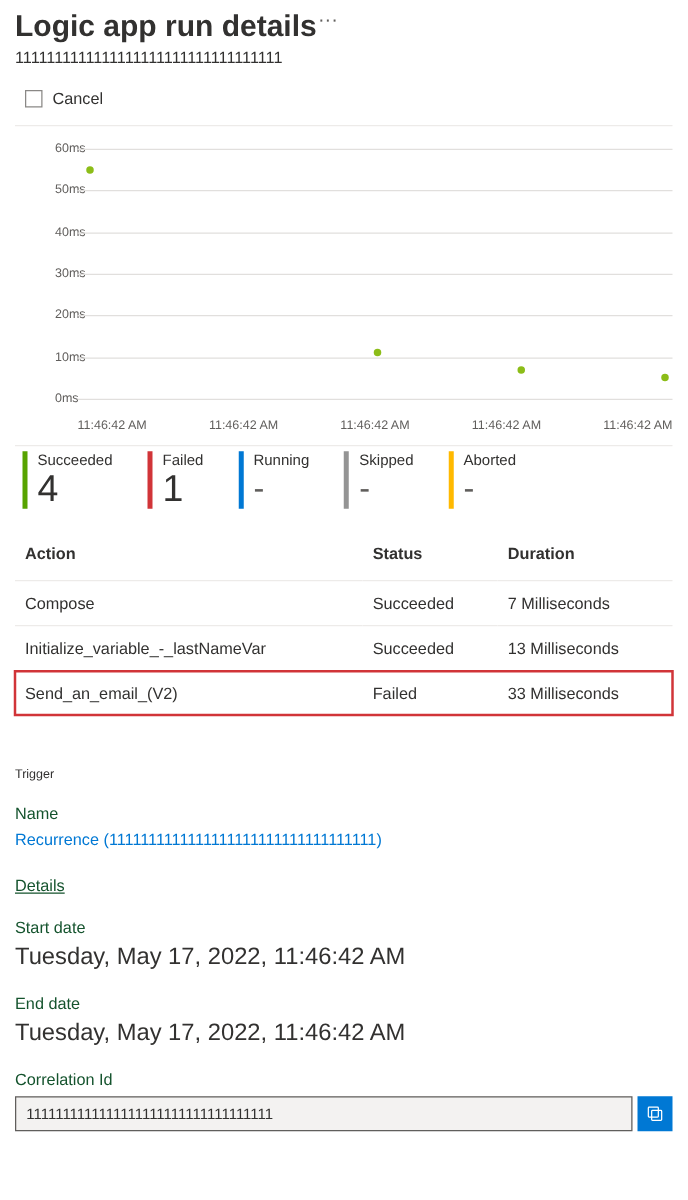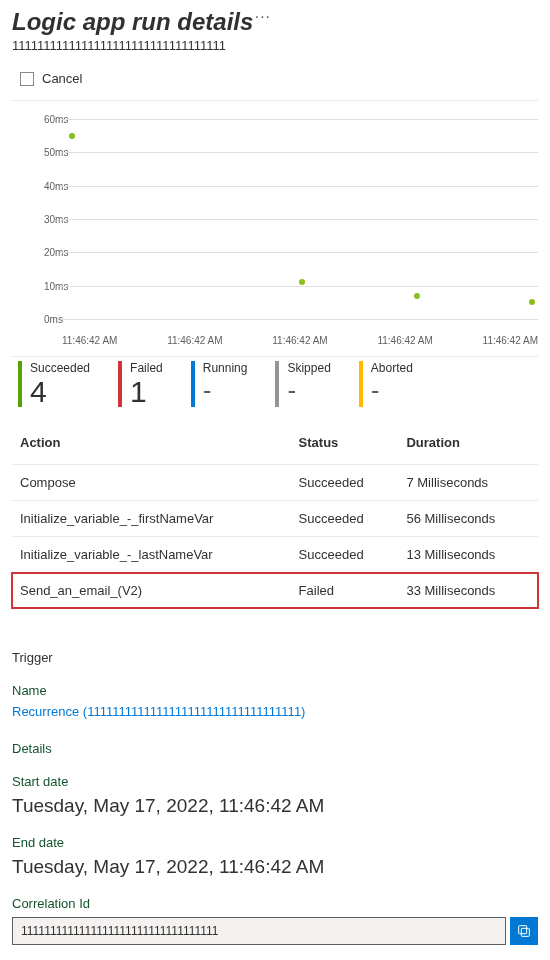--- a/index.html
+++ b/index.html
@@ -4,21 +4,21 @@
   <style>
     * { box-sizing: border-box; margin: 0; padding: 0; }
     body {
       font-family: "Segoe UI", -apple-system, Arial, sans-serif;
       font-size: 13px;
       color: #323130;
       background: #fff;
       width: 550px;
       padding: 8px 12px;
     }
-    .header-row { display: flex; align-items: flex-start; gap: 1px; font-style: italic; }
+    .header-row { display: flex; align-items: flex-start; gap: 1px; }
     .page-title { font-size: 24px; font-weight: 600; margin-bottom: 2px; }
     .more-icon { font-size: 16px; color: #605e5c; cursor: pointer; }
     .run-id { font-size: 13px; color: #323130; margin-bottom: 12px; }
     .cancel-row { display: flex; align-items: center; gap: 8px; padding: 6px 0 14px 8px; border-bottom: 1px solid #edebe9; }
     .cancel-box { width: 14px; height: 14px; border: 1px solid #8a8886; cursor: pointer; }
     .cancel-label { font-size: 13px; color: #323130; }
 
     
     .chart-wrap { padding: 8px 0 0 0; border-bottom: 1px solid #edebe9; }
     .chart { position: relative; height: 220px; }
@@ -43,21 +43,21 @@
 
     
     .table { width: 100%; border-collapse: collapse; }
     .table th { text-align: left; font-weight: 600; font-size: 13px; padding: 10px 8px 14px 8px; color: #323130; }
     .table td { padding: 10px 8px; font-size: 13px; border-top: 1px solid #edebe9; }
     .row-highlight { outline: 2px solid #d13438; outline-offset: -1px; }
     .row-highlight td { border-top-color: transparent; }
 
     
     .section { padding-top: 26px; }
-    .field-label { font-size: 13px; color: #323130; margin: 16px 0 8px 0; }
+    .field-label { font-size: 10px; color: #323130; margin: 16px 0 8px 0; }
     .sub-label  { font-size: 13px; color: #14532d; margin: 18px 0 6px 0; }
     .field-val  { font-size: 19px; color: #323130; }
     .link { color: #0078d4; cursor: pointer; }
     .corr-row { display: flex; align-items: stretch; gap: 4px; }
     .corr-input {
       flex: 1; height: 28px; border: 1px solid #605e5c; background: #f3f2f1;
       font-size: 12px; padding: 0 8px; color: #323130;
     }
     .copy-btn {
       width: 28px; height: 28px; background: #0078d4; display: flex;
@@ -155,43 +155,38 @@
       <th>Duration</th>
     </tr>
   </thead>
   <tbody id="actions-body">
       <tr>
         <td>Compose</td>
         <td>Succeeded</td>
         <td>7 Milliseconds</td>
       </tr>
       <tr>
-        <td>Initialize_variable_-_firstNameVar</td>
-        <td>Succeeded</td>
-        <td>56 Milliseconds</td>
-      </tr>
-      <tr>
         <td>Initialize_variable_-_lastNameVar</td>
         <td>Succeeded</td>
         <td>13 Milliseconds</td>
       </tr>
       <tr class="row-highlight">
         <td>Send_an_email_(V2)</td>
         <td>Failed</td>
         <td>33 Milliseconds</td>
       </tr>
     </tbody>
 </table>
 
 <div class="section">
   <div class="field-label">Trigger</div>
   <div class="sub-label">Name</div>
   <div class="link">Recurrence  (1111111111111111111111111111111111)</div>
 
-  <div class="sub-label" style="margin-top:22px;">Details</div>
+  <div class="sub-label" style="margin-top:22px;text-decoration:underline;">Details</div>
 
   <div class="sub-label">Start date</div>
   <div class="field-val">Tuesday, May 17, 2022, 11:46:42 AM</div>
 
   <div class="sub-label">End date</div>
   <div class="field-val">Tuesday, May 17, 2022, 11:46:42 AM</div>
 
   <div class="sub-label">Correlation Id</div>
   <div class="corr-row">
     <input class="corr-input" readonly="" value="1111111111111111111111111111111111" style="">

